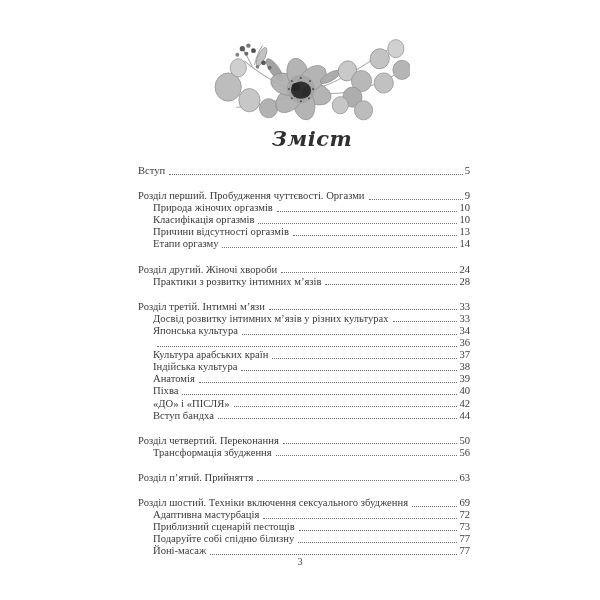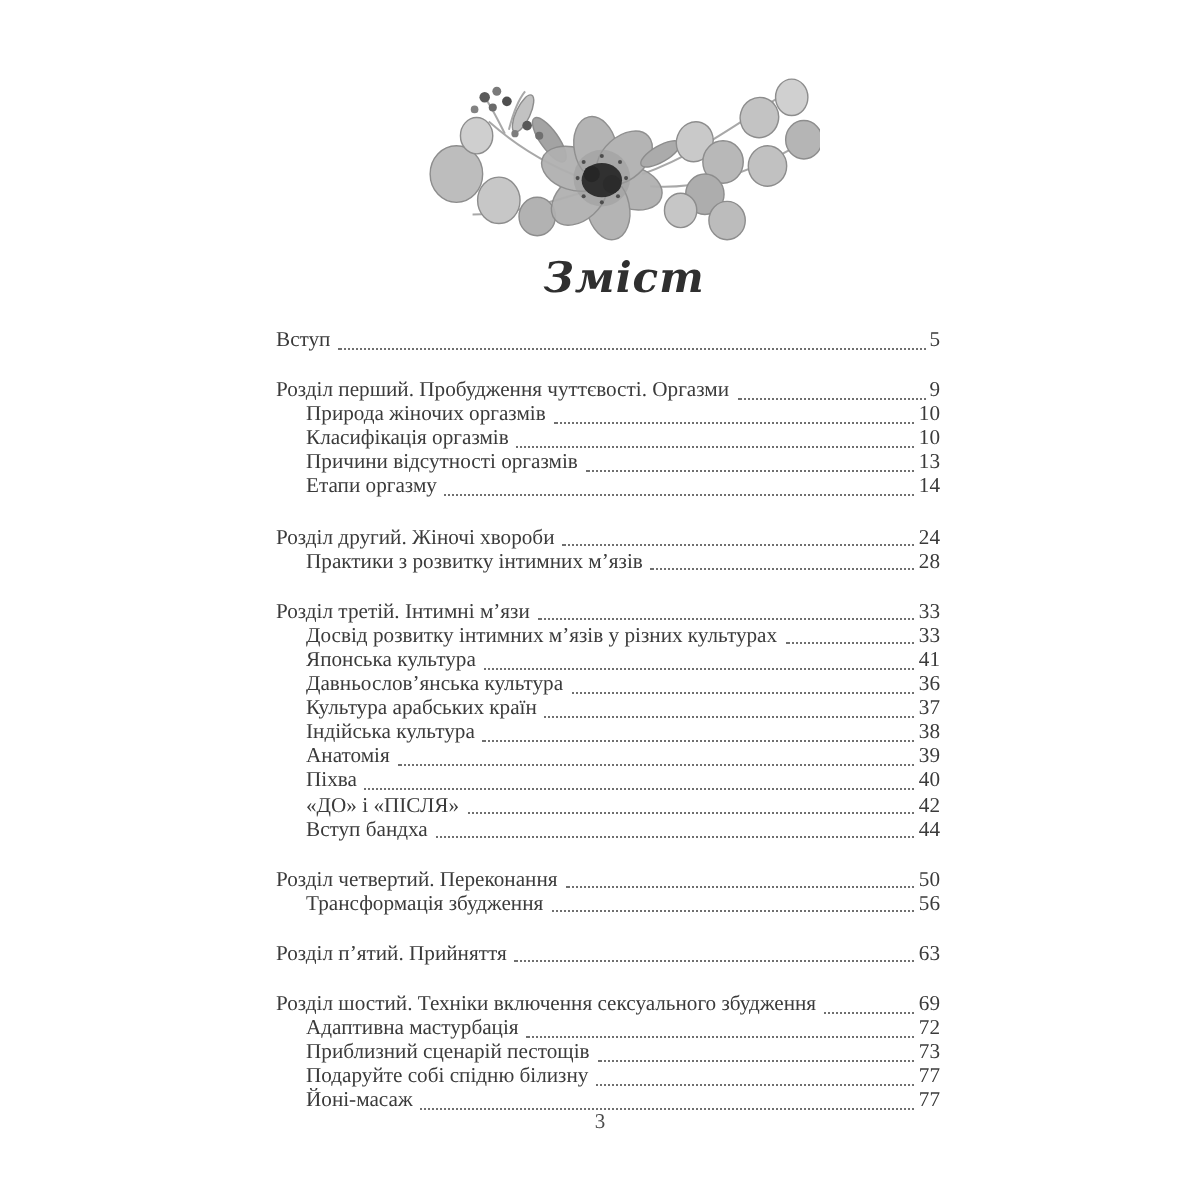--- a/index.html
+++ b/index.html
@@ -180,24 +180,23 @@
         <span class="pg">33</span>
       </div>
       <div class="row lvl1">
         <span class="lbl">Досвід розвитку інтимних м’язів у різних культурах</span>
         <span class="dots"></span>
         <span class="pg">33</span>
       </div>
       <div class="row lvl1">
         <span class="lbl">Японська культура</span>
         <span class="dots"></span>
-        <span class="pg">41</span>
-      </div>
-      <div class="row lvl1">
-        <span class="lbl">Давньослов’янська культура</span>
+        <span class="pg">34</span>
+      </div>
+      <div class="row lvl1">
         <span class="dots"></span>
         <span class="pg">36</span>
       </div>
       <div class="row lvl1">
         <span class="lbl">Культура арабських країн</span>
         <span class="dots"></span>
         <span class="pg">37</span>
       </div>
       <div class="row lvl1">
         <span class="lbl">Індійська культура</span>

